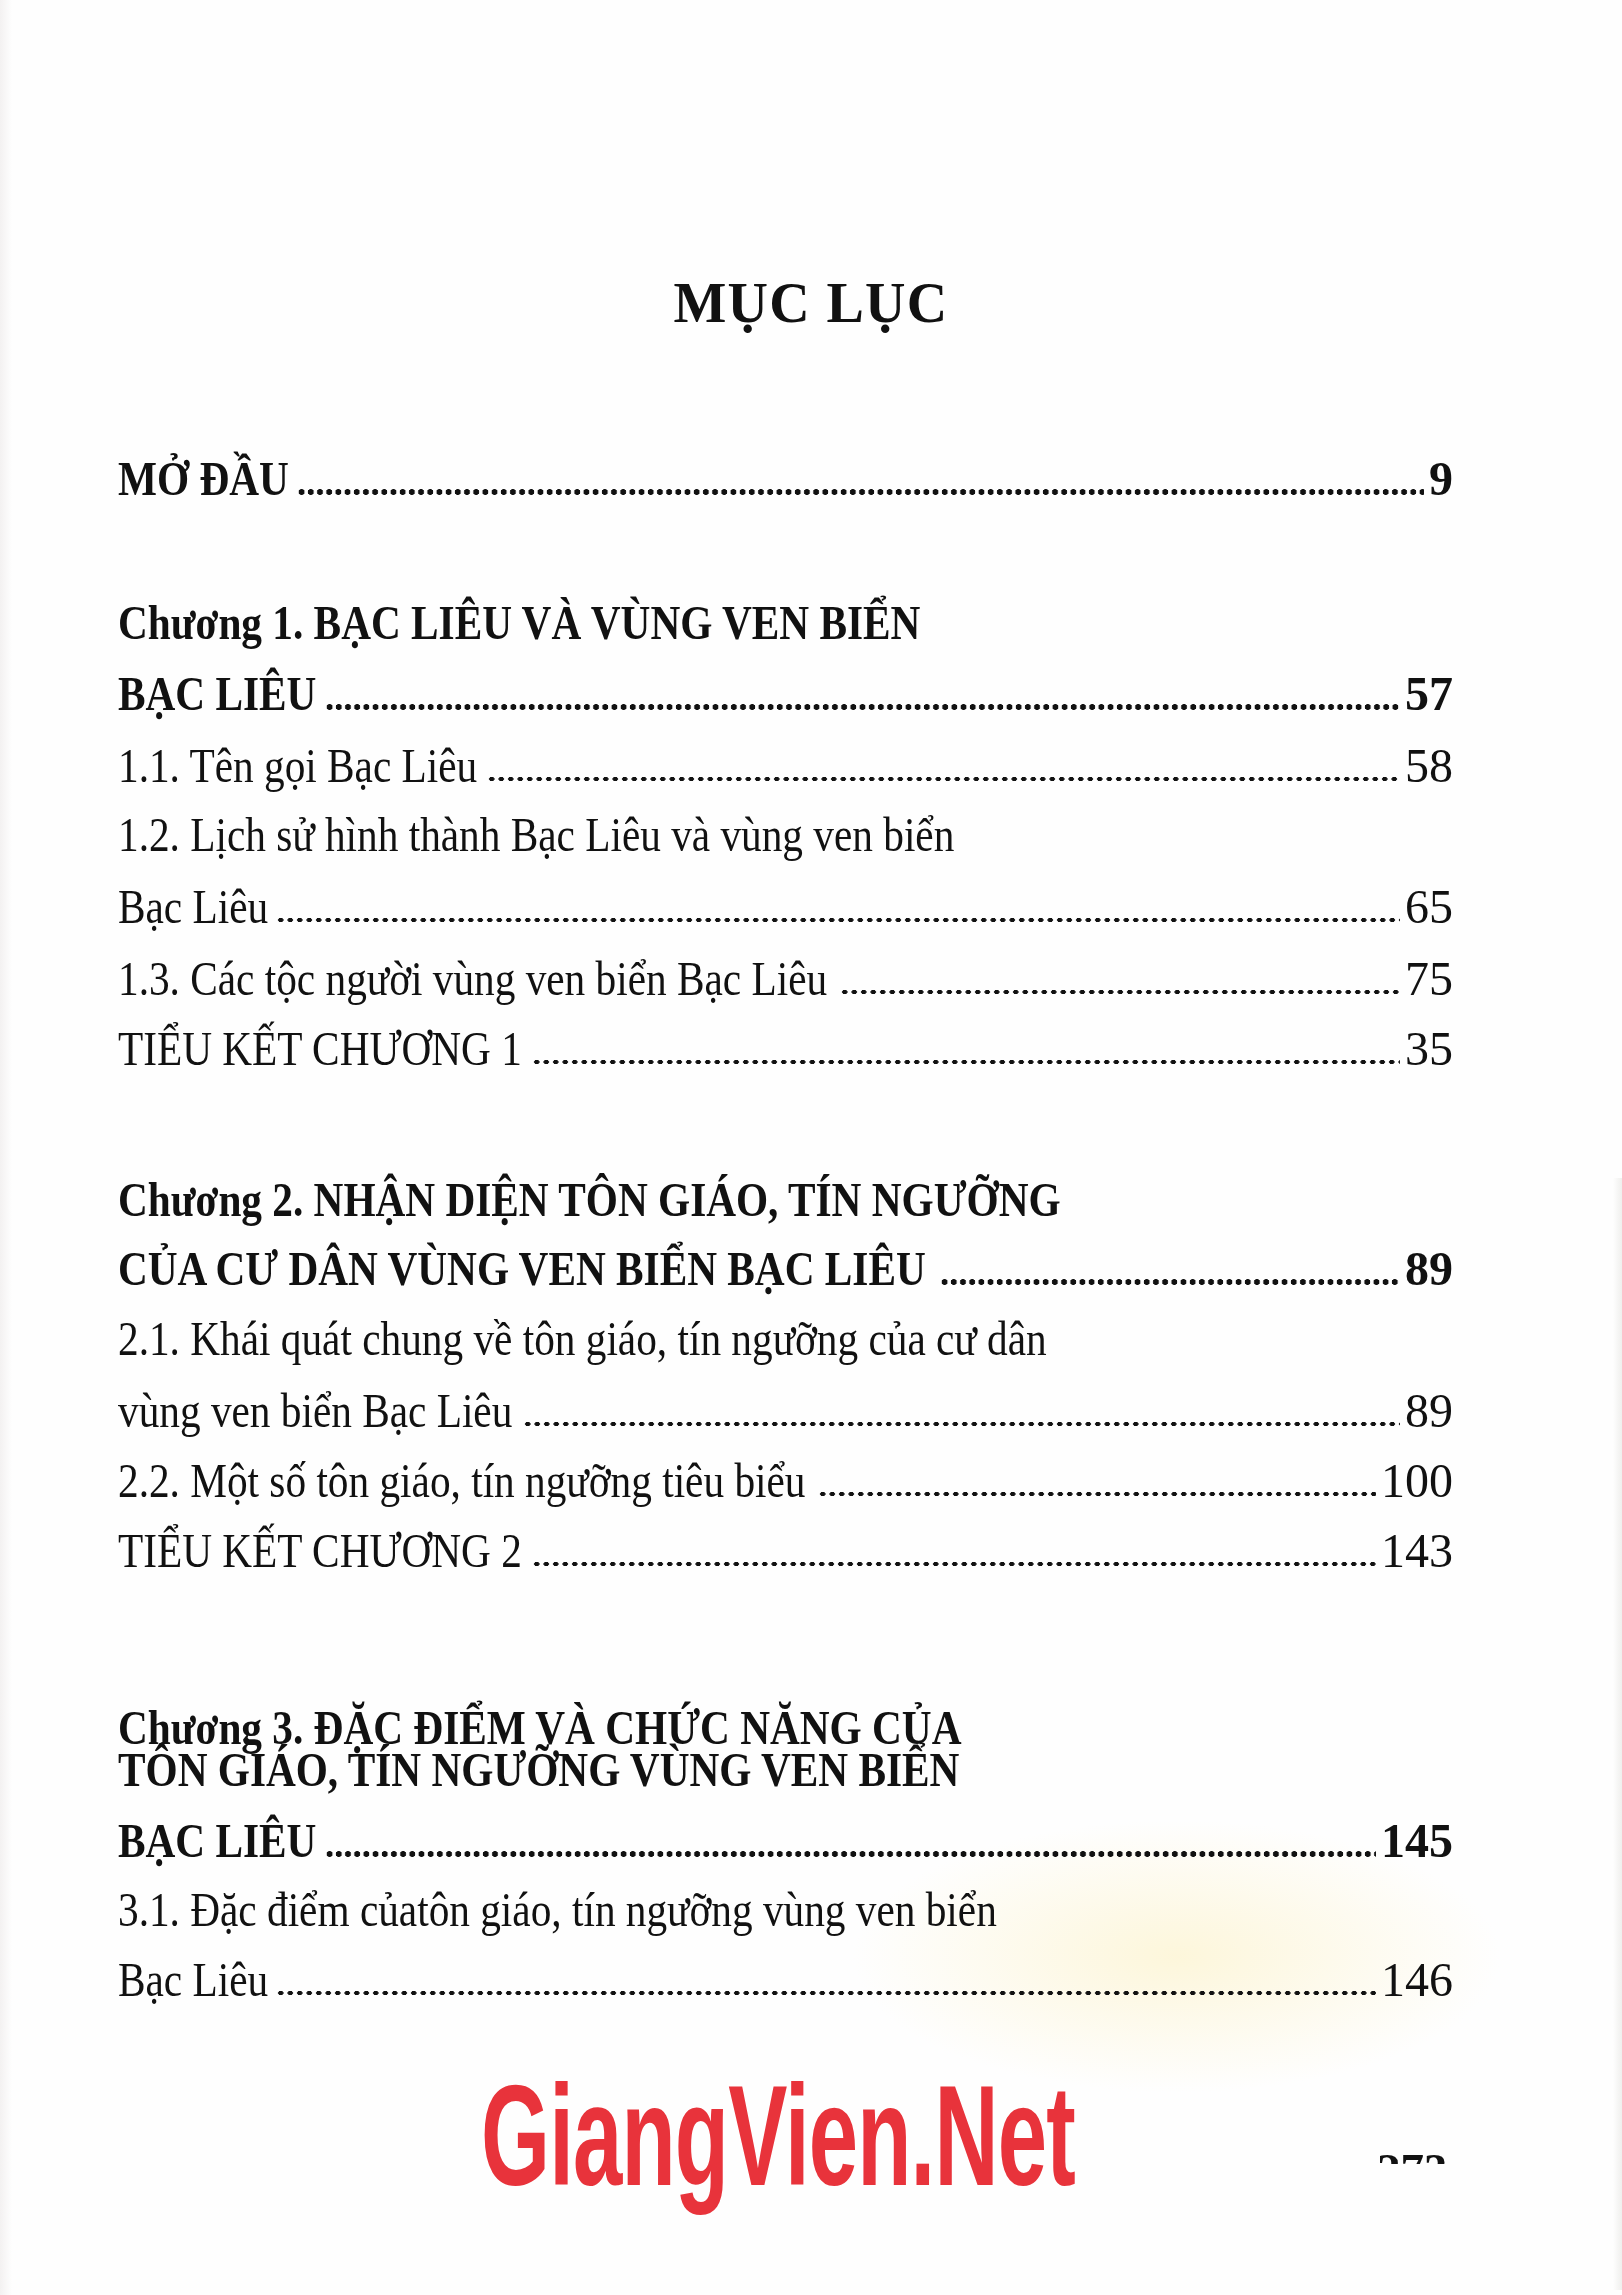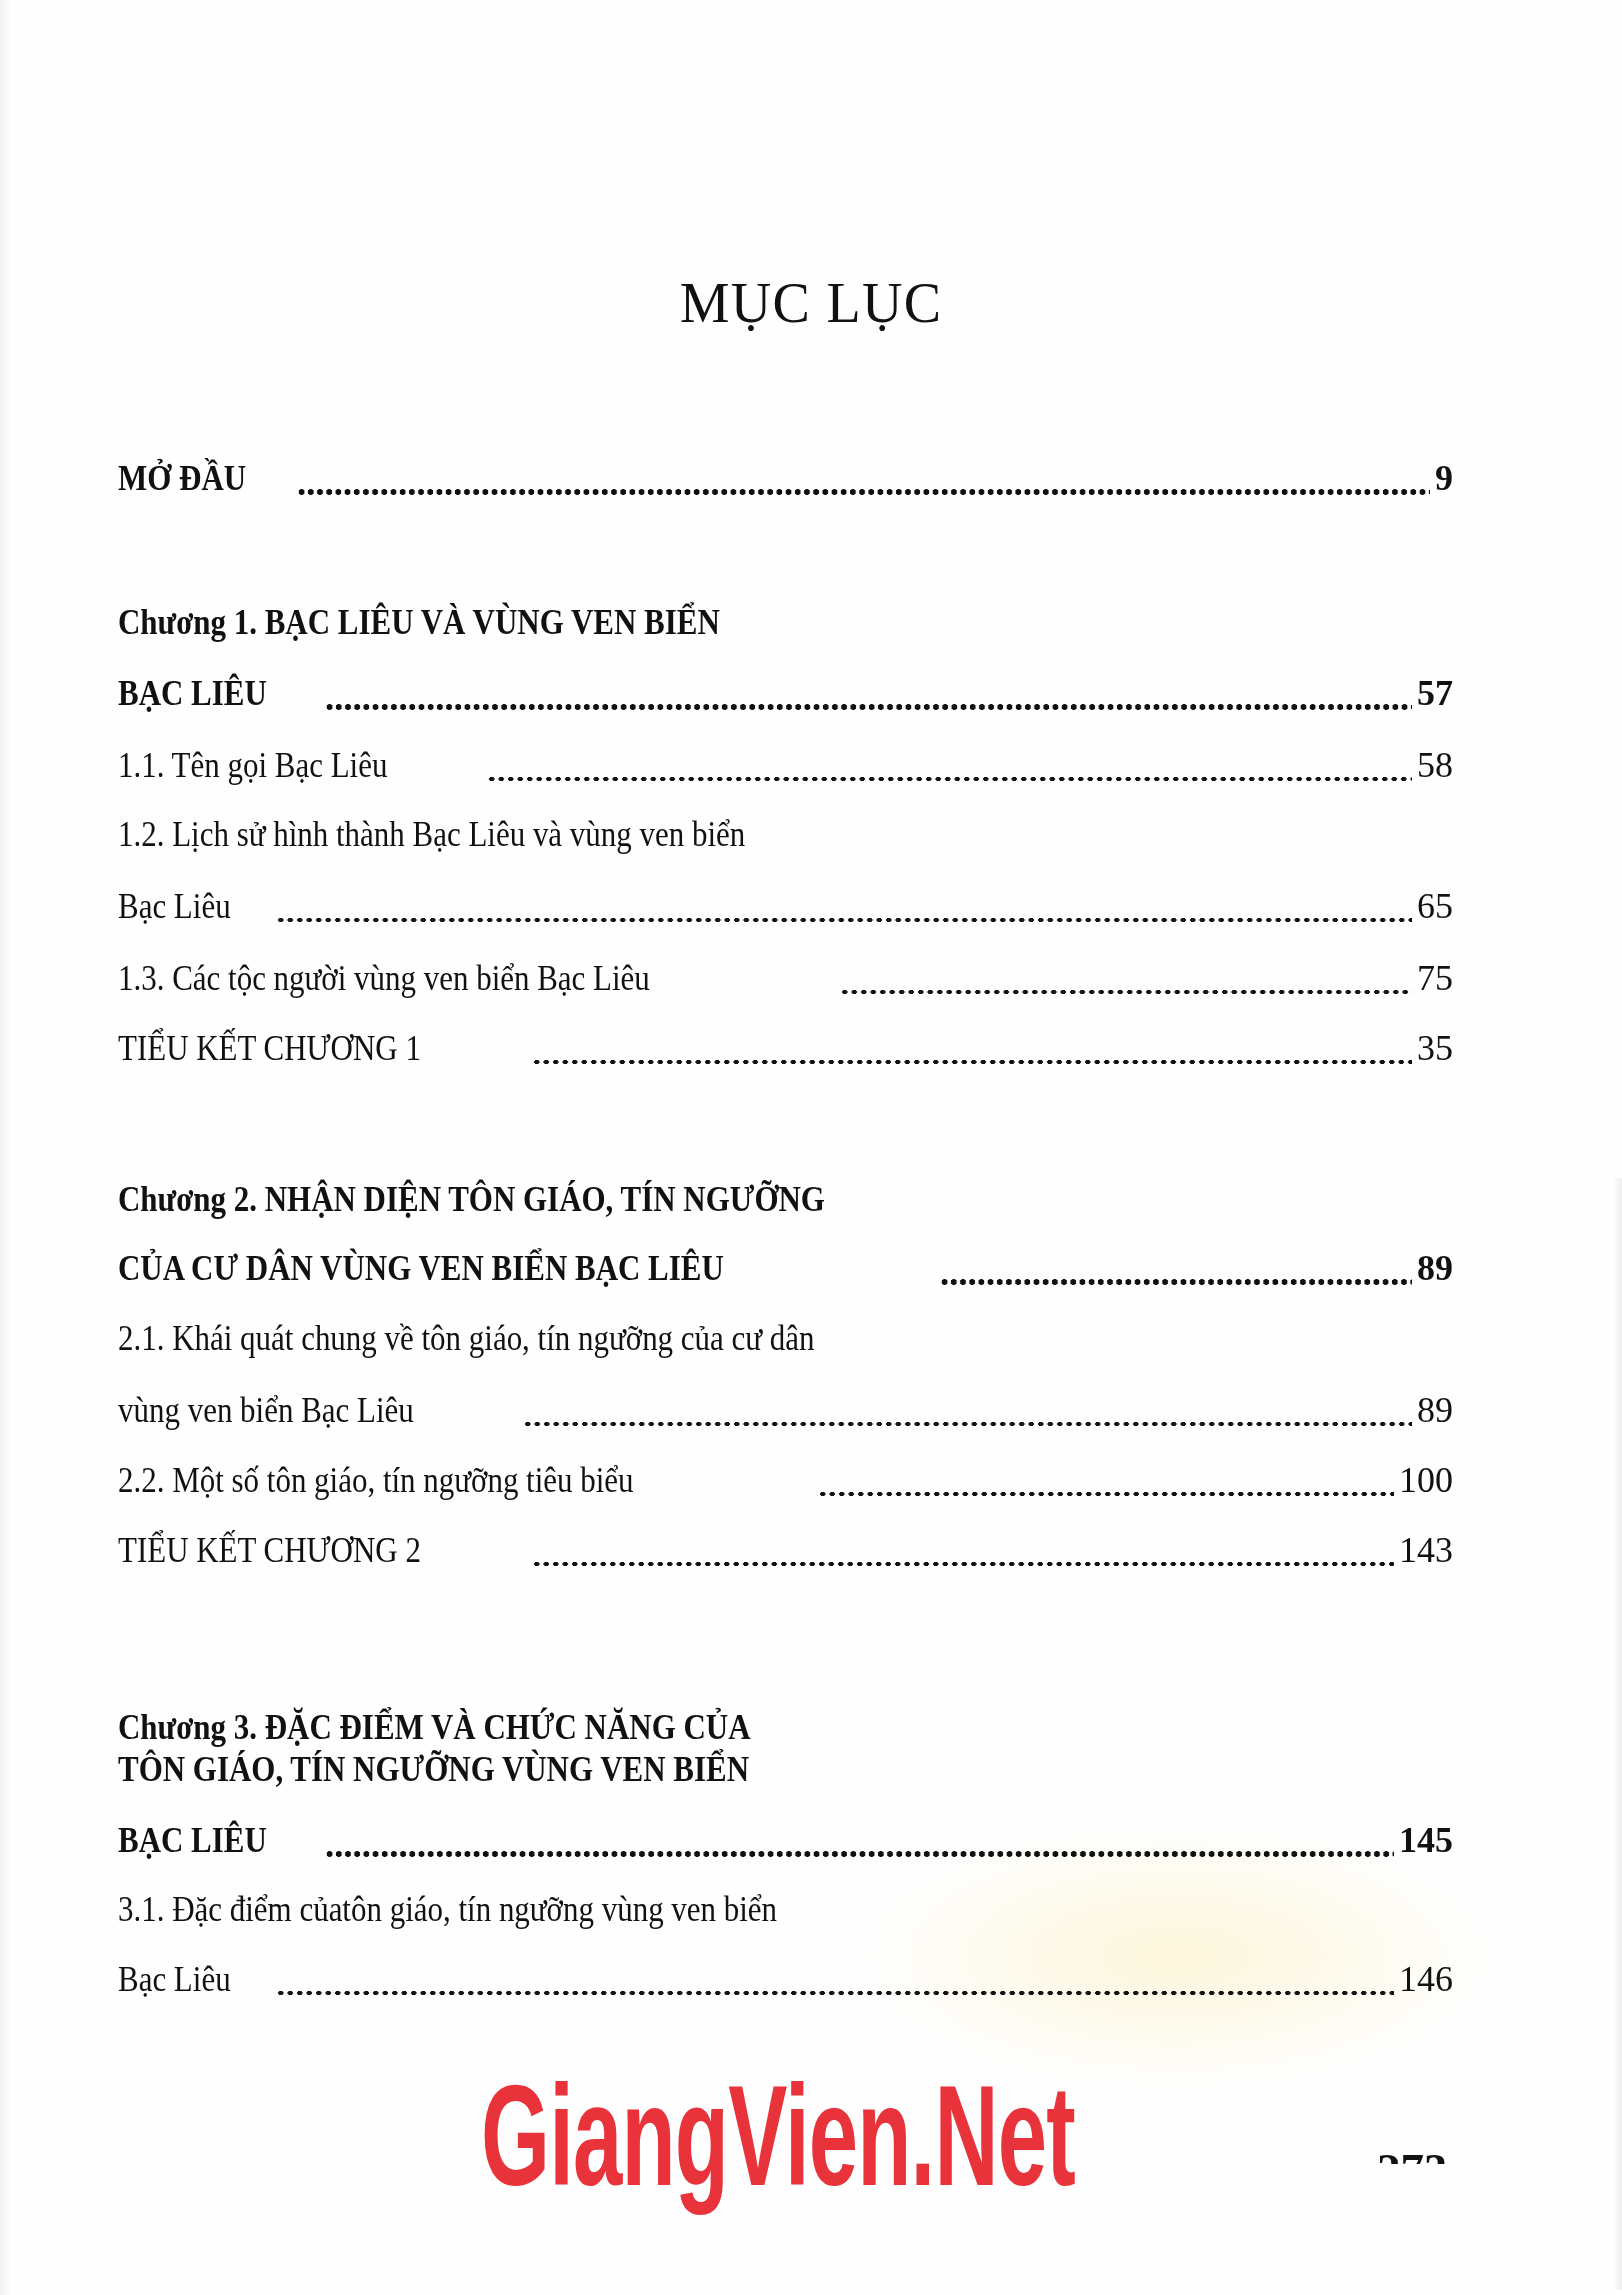--- a/index.html
+++ b/index.html
@@ -16,27 +16,27 @@
   .page-shade-right {
     position: absolute; right: 0; top: 1178px; width: 9.2px; height: 1112px;
     background: linear-gradient(to left, #efefed, #fefefe);
   }
   .yellow-tint {
     position: absolute; left: 850px; top: 1819px; width: 654px; height: 275px;
     background: radial-gradient(ellipse at center, rgba(252,240,190,0.55), rgba(255,255,255,0) 70%);
   }
   .title {
     position: absolute; left: 0; width: 1622px; top: 271px;
-    text-align: center; font-weight: normal; font-size: 56px; letter-spacing: 1.3px;
+    text-align: center; font-weight: bold; font-size: 56px; letter-spacing: 1.3px;
     line-height: 65px;
   }
   .line {
     position: absolute; left: 118px; width: 1335px; height: 71px;
     display: flex; align-items: flex-end;
-    font-size: 36px; line-height: 59px; white-space: nowrap;
+    font-size: 48px; line-height: 59px; white-space: nowrap;
   }
   .line.bold { font-weight: bold; }
   .line .label { flex: 0 0 auto; transform-origin: left bottom; }
   .line .leader {
     flex: 1 1 auto; margin: 0 5.2px 13px 6.5px; height: 6.5px;
     background-image: radial-gradient(circle, #111 2.4px, transparent 2.7px);
     background-size: 9.5px 6.5px; background-repeat: repeat-x;
     background-position: left center;
   }
   .line.bold .leader { background-image: radial-gradient(circle, #111 2.9px, transparent 3.3px); background-size: 9.2px 6.5px; }

